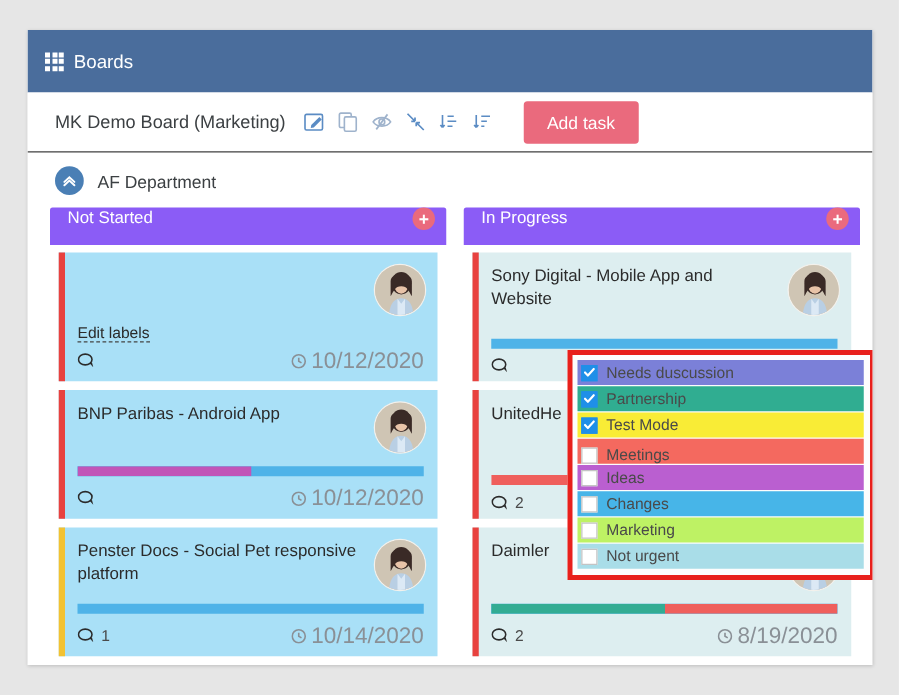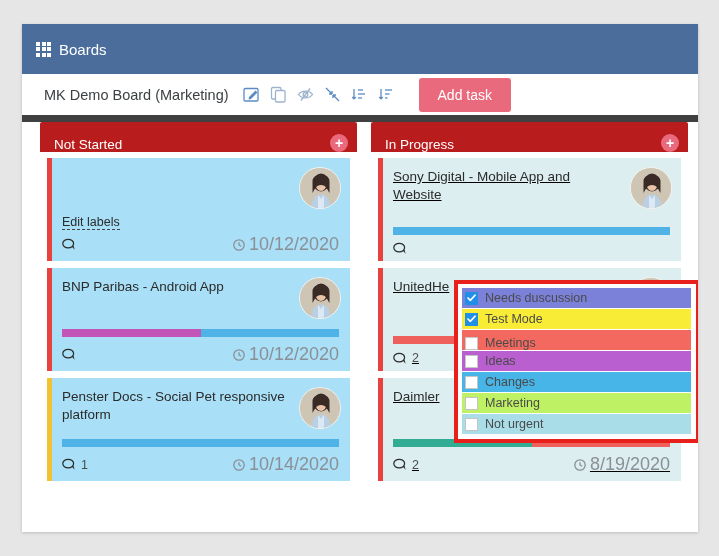--- a/index.html
+++ b/index.html
@@ -33,21 +33,21 @@
   .grid-icon { display: grid; grid-template-columns: repeat(3, 4px);
                grid-template-rows: repeat(3, 4px); gap: 1.5px; }
   .grid-icon i { background: #ffffff; display: block; width: 4px; height: 4px; }
   .boards-text { color: #ffffff; font-size: 15px; }
 
   
   .toolbar {
     height: 48px; background: #ffffff;
     display: flex; align-items: center; gap: 0;
     padding: 0 1px 0 22px;
-    border-bottom: 7px solid #404040;
+    border-bottom: 1px solid #404040;
   }
   .board-title { font-size: 14.5px; color: #3c4043; margin-right: 11px; white-space: nowrap; }
   .tb-icon { width: 24px; height: 24px; display: flex; align-items: center;
              justify-content: center; cursor: pointer; margin-right: 3px; }
   .tb-icon svg { display: block; }
   .add-task {
     margin-left: 17px;
     background: #ea6a7d; color: #ffffff;
     border: none; border-radius: 3px;
     font-size: 14px; font-family: inherit;
@@ -63,22 +63,22 @@
   }
   .dept-name { font-size: 14px; color: #3c4043; }
 
   
   .board {
     display: flex; gap: 14px; padding: 0 0 0 18px;
     position: relative;
   }
   .column { width: 317px; flex: none; }
   .col-head {
-    background: #b91c1c; height: 30px;
-    display: flex; align-items: flex-end; justify-content: space-between;
+    background: #8b5cf6; height: 30px;
+    display: flex; align-items: flex-start; justify-content: space-between;
     padding: 0 9px 0 14px;
     border-radius: 2px 2px 0 0;
   }
   .col-title { color: #ffffff; font-size: 13.5px; }
   .col-add {
     width: 18px; height: 18px; border-radius: 50%;
     background: #ea6a7d; color: #fff; font-size: 14px; line-height: 1;
     display: flex; align-items: center; justify-content: center;
     cursor: pointer; font-weight: bold; padding-bottom: 1px;
   }
@@ -87,21 +87,21 @@
   .card {
     position: relative;
     border-left: 5px solid #e8423f;
     margin-bottom: 7px;
     padding: 10px 11px 6px 10px;
     height: 103px;
     display: flex; flex-direction: column;
     cursor: pointer;
   }
   .card.tint-blue { background: #a9e0f7; }
-  .card.tint-mint { background: #ddeef0; text-decoration: underline; }
+  .card.tint-mint { background: #ddeef0; }
   .card-title {
     font-size: 13.5px; color: #2b2b2b; line-height: 1.35;
     padding-right: 52px; flex: none;
   }
   .avatar {
     position: absolute; right: 9px; top: 9px;
     width: 42px; height: 42px; border-radius: 50%;
     overflow: hidden; background: #d8cfc0;
     border: 1px solid rgba(255,255,255,.7);
   }
@@ -213,20 +213,29 @@
         <path d="M3 3 L3 13 M3 13 L1.3 11 M3 13 L4.7 11" stroke="#5b8cc4" stroke-width="1.3" fill="none"></path>
         <line x1="7" y1="4" x2="14" y2="4" stroke="#5b8cc4" stroke-width="1.3"></line>
         <line x1="7" y1="8" x2="11.5" y2="8" stroke="#5b8cc4" stroke-width="1.3"></line>
         <line x1="7" y1="12" x2="9.5" y2="12" stroke="#5b8cc4" stroke-width="1.3"></line>
       </svg>
     </span>
 
     <button class="add-task">Add task</button>
   </div>
 
+  <div class="dept-row">
+    <span class="dept-toggle">
+      <svg width="13" height="13" viewBox="0 0 13 13">
+        <path d="M2.5 7.5 L6.5 3.8 L10.5 7.5" stroke="#ffffff" stroke-width="1.6" fill="none" stroke-linecap="round"></path>
+        <path d="M2.5 10.2 L6.5 6.5 L10.5 10.2" stroke="#ffffff" stroke-width="1.6" fill="none" stroke-linecap="round"></path>
+      </svg>
+    </span>
+    <span class="dept-name">AF Department</span>
+  </div>
 
   <div class="board" id="board">
       <div class="column">
         <div class="col-head">
           <span class="col-title">Not Started</span>
           <span class="col-add">+</span>
         </div>
         <div class="col-body">
           <div class="card tint-blue" style="border-left-color: rgb(232, 66, 63);">
             <div class="avatar">
@@ -416,20 +425,28 @@
 
   <div class="label-popup" id="label-popup" style="border-color: rgb(232, 32, 28);">
       <div class="label-row" style="background: rgb(123, 128, 216);">
         <span class="label-box checked">
           <svg width="9" height="8" viewBox="0 0 9 8">
   <path d="M1 4 L3.3 6.4 L8 1.2" stroke="#ffffff" stroke-width="1.7" fill="none" stroke-linecap="round" stroke-linejoin="round"></path>
 </svg>
         </span>
         <span class="label-text">Needs duscussion</span>
       </div>
+      <div class="label-row" style="background: rgb(48, 173, 145);">
+        <span class="label-box checked">
+          <svg width="9" height="8" viewBox="0 0 9 8">
+  <path d="M1 4 L3.3 6.4 L8 1.2" stroke="#ffffff" stroke-width="1.7" fill="none" stroke-linecap="round" stroke-linejoin="round"></path>
+</svg>
+        </span>
+        <span class="label-text">Partnership</span>
+      </div>
       <div class="label-row" style="background: rgb(249, 236, 54);">
         <span class="label-box checked">
           <svg width="9" height="8" viewBox="0 0 9 8">
   <path d="M1 4 L3.3 6.4 L8 1.2" stroke="#ffffff" stroke-width="1.7" fill="none" stroke-linecap="round" stroke-linejoin="round"></path>
 </svg>
         </span>
         <span class="label-text">Test Mode</span>
       </div>
       <div class="label-row" style="background: rgb(244, 105, 95); align-items: flex-end;">
         <span class="label-box"></span>

